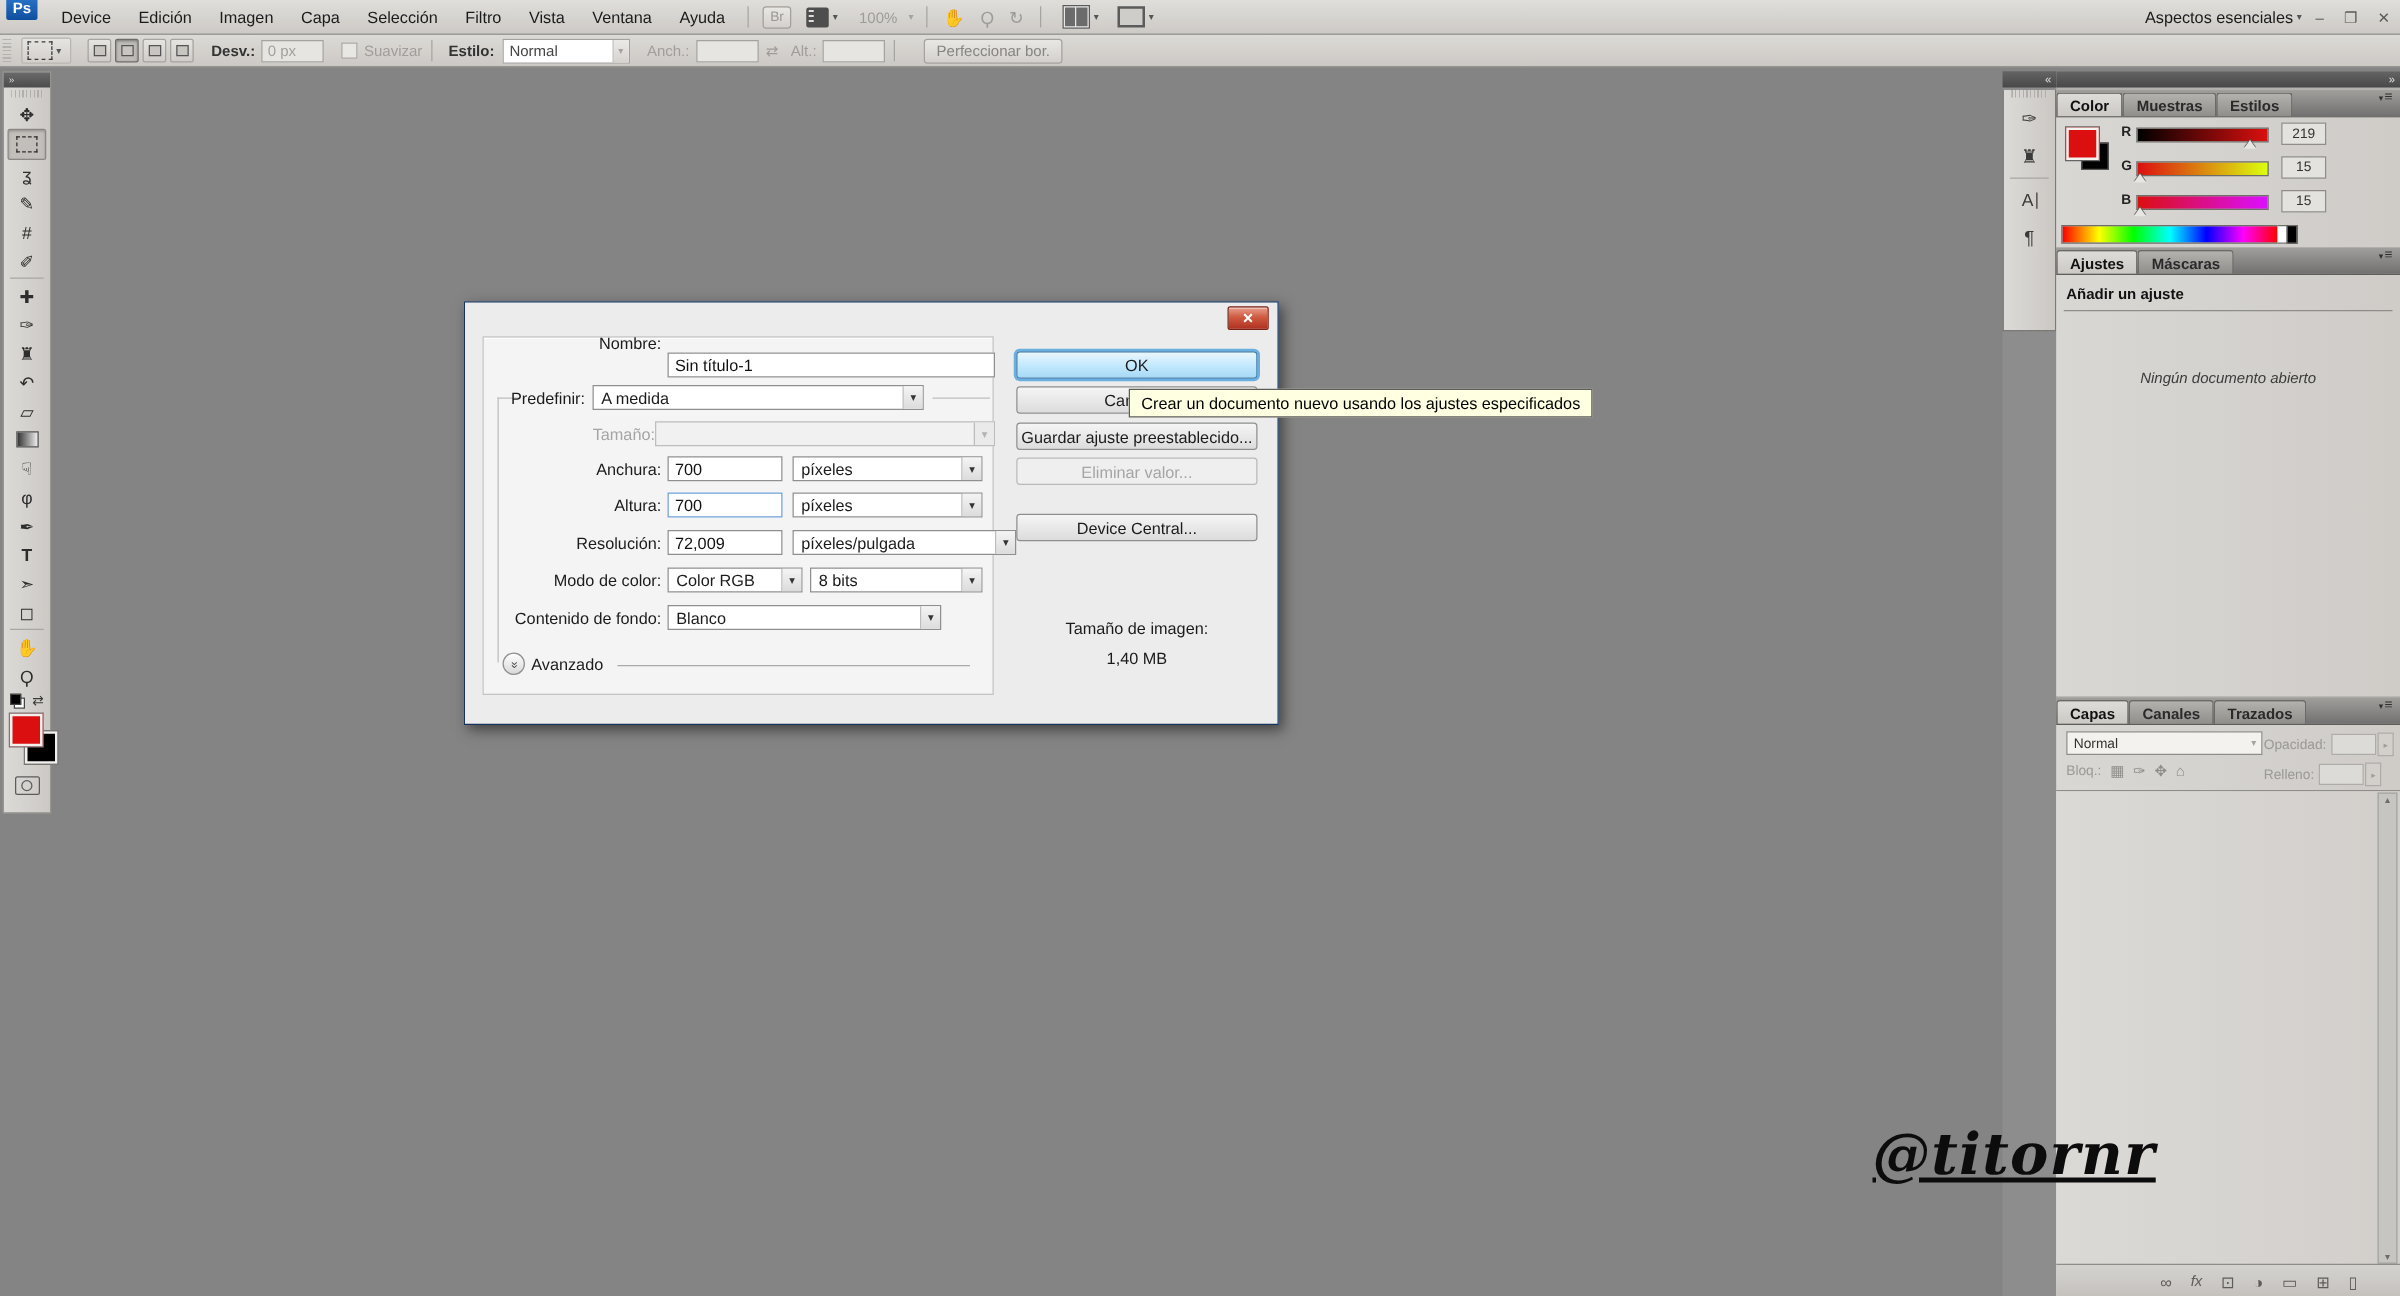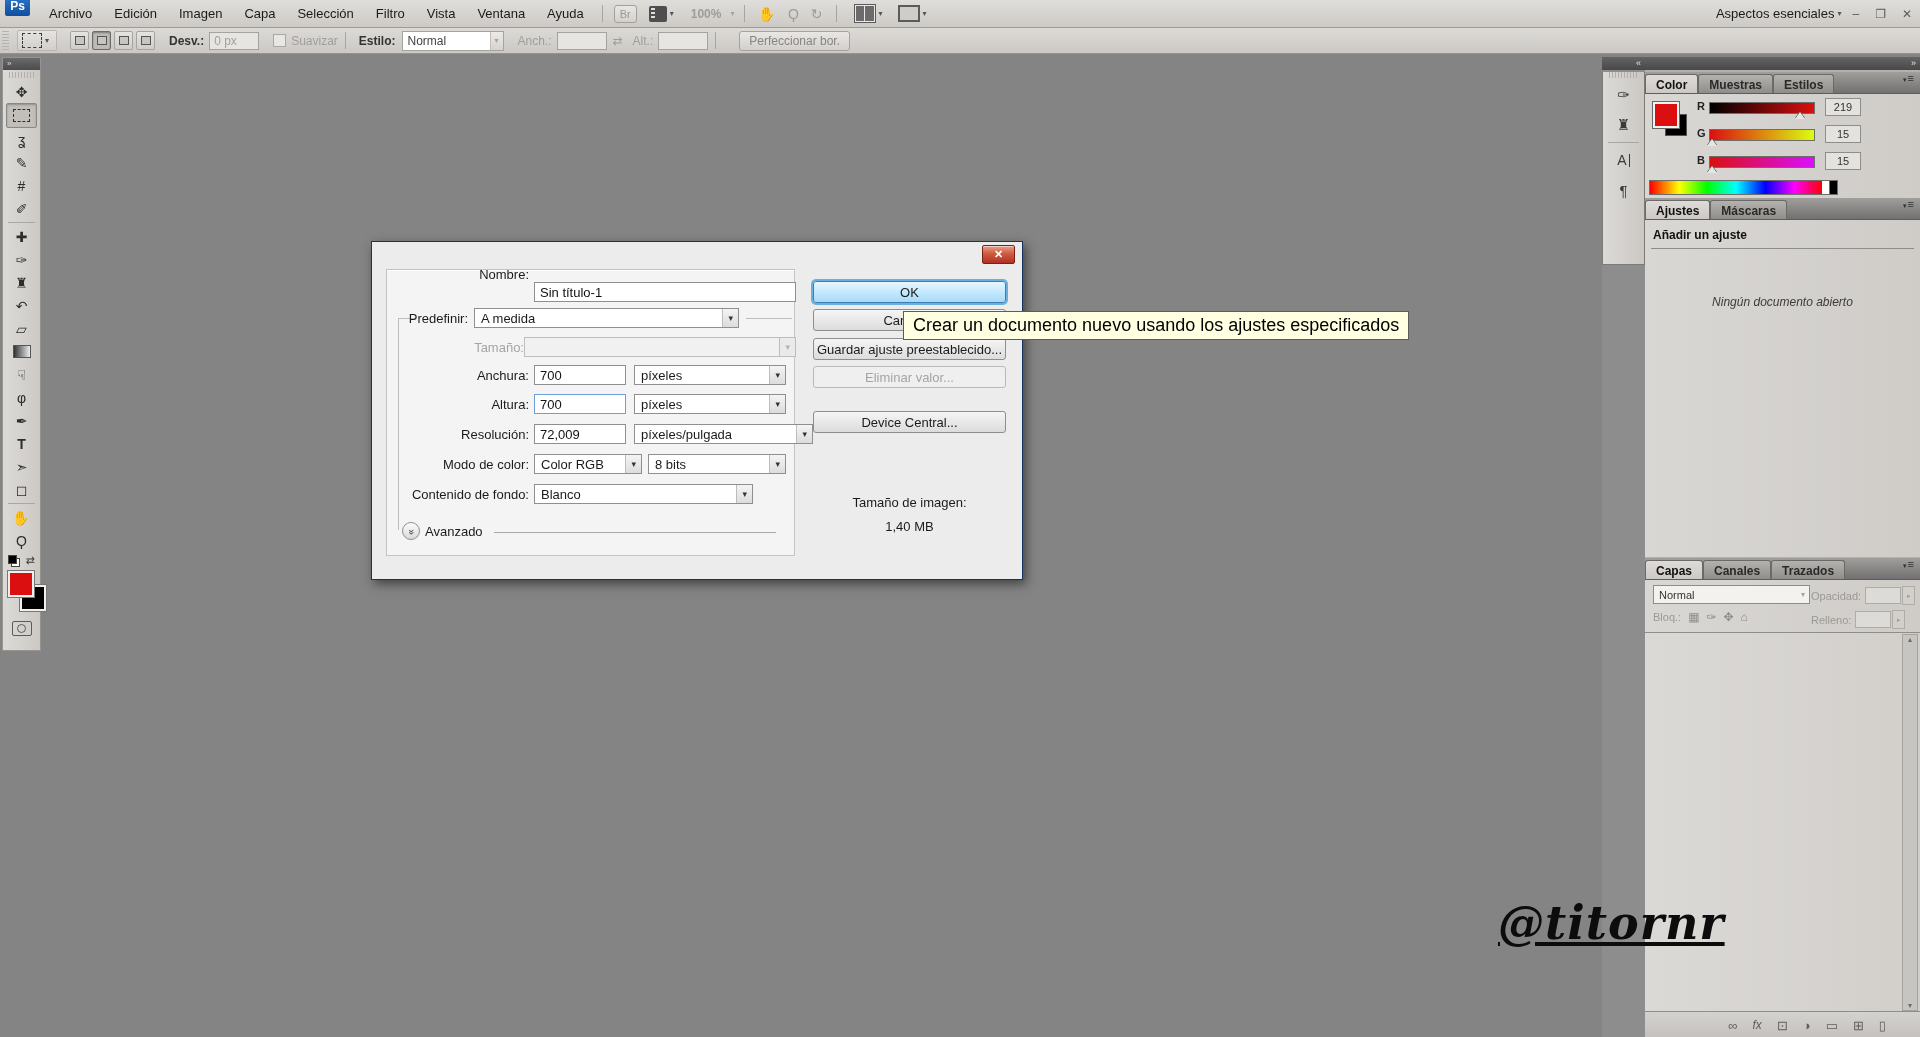--- a/index.html
+++ b/index.html
@@ -150,45 +150,45 @@
   .advbtn span{transform:rotate(90deg);letter-spacing:-1px;display:block;}
   .advline{position:absolute;height:1px;background:#a8a8a8;}
   .dbtn{position:absolute;left:441px;width:193px;height:22px;border:1px solid #8e8e8e;border-radius:3px;
     background:linear-gradient(#f5f5f5,#dcdcdc);display:flex;align-items:center;justify-content:center;
     font-size:13px;color:#1b1b1b;box-sizing:border-box;}
   .dbtn.ok{border:1px solid #3c7fb1;box-shadow:0 0 0 2px #69b0e0;
     background:linear-gradient(#eaf6fd,#bee6fd 60%,#a7d9f5);}
   .dbtn.dis{color:#a5a5a5;border-color:#b9b9b9;background:#efefef;}
   .dsizelbl{position:absolute;left:441px;width:193px;text-align:center;color:#1b1b1b;}
   .tooltip{position:absolute;left:903px;top:311px;background:#ffffe1;border:1px solid #5c5c5c;
-    padding:3px 9px;font-size:18px;color:#000;white-space:nowrap;z-index:60;}
+    padding:3px 9px;font-size:13px;color:#000;white-space:nowrap;z-index:60;}
   .watermark{position:absolute;left:1498px;top:896px;font-family:"DejaVu Serif",serif;
     font-style:italic;font-weight:bold;font-size:46px;color:#0c0c0c;z-index:70;letter-spacing:1px;text-decoration:underline;}
 </style>
 </head>
 <body>
 
 <div class="screen">
 
   <div class="menubar">
     <div class="pslogo">Ps</div>
-    <div class="mitem">Archivo</div>
+    <div class="mitem">Device</div>
     <div class="mitem">Edición</div>
     <div class="mitem">Imagen</div>
     <div class="mitem">Capa</div>
     <div class="mitem">Selección</div>
     <div class="mitem">Filtro</div>
     <div class="mitem">Vista</div>
     <div class="mitem">Ventana</div>
     <div class="mitem">Ayuda</div>
     <div class="vsep"></div>
     <div class="chip">Br</div>
     <div class="viewextras"></div>
     <span class="dd">▾</span>
-    <span class="grayglyph" style="font-size:12px;margin-left:14px;font-weight:bold;">100%</span>
+    <span class="grayglyph" style="font-size:12px;margin-left:14px;">100%</span>
     <span class="dd gray">▾</span>
     <div class="vsep"></div>
     <span class="grayglyph">✋</span>
     <span class="grayglyph">Ϙ</span>
     <span class="grayglyph">↻</span>
     <div class="vsep"></div>
     <div class="arrangeicon">
         <i></i>
         <i></i>
       </div>

